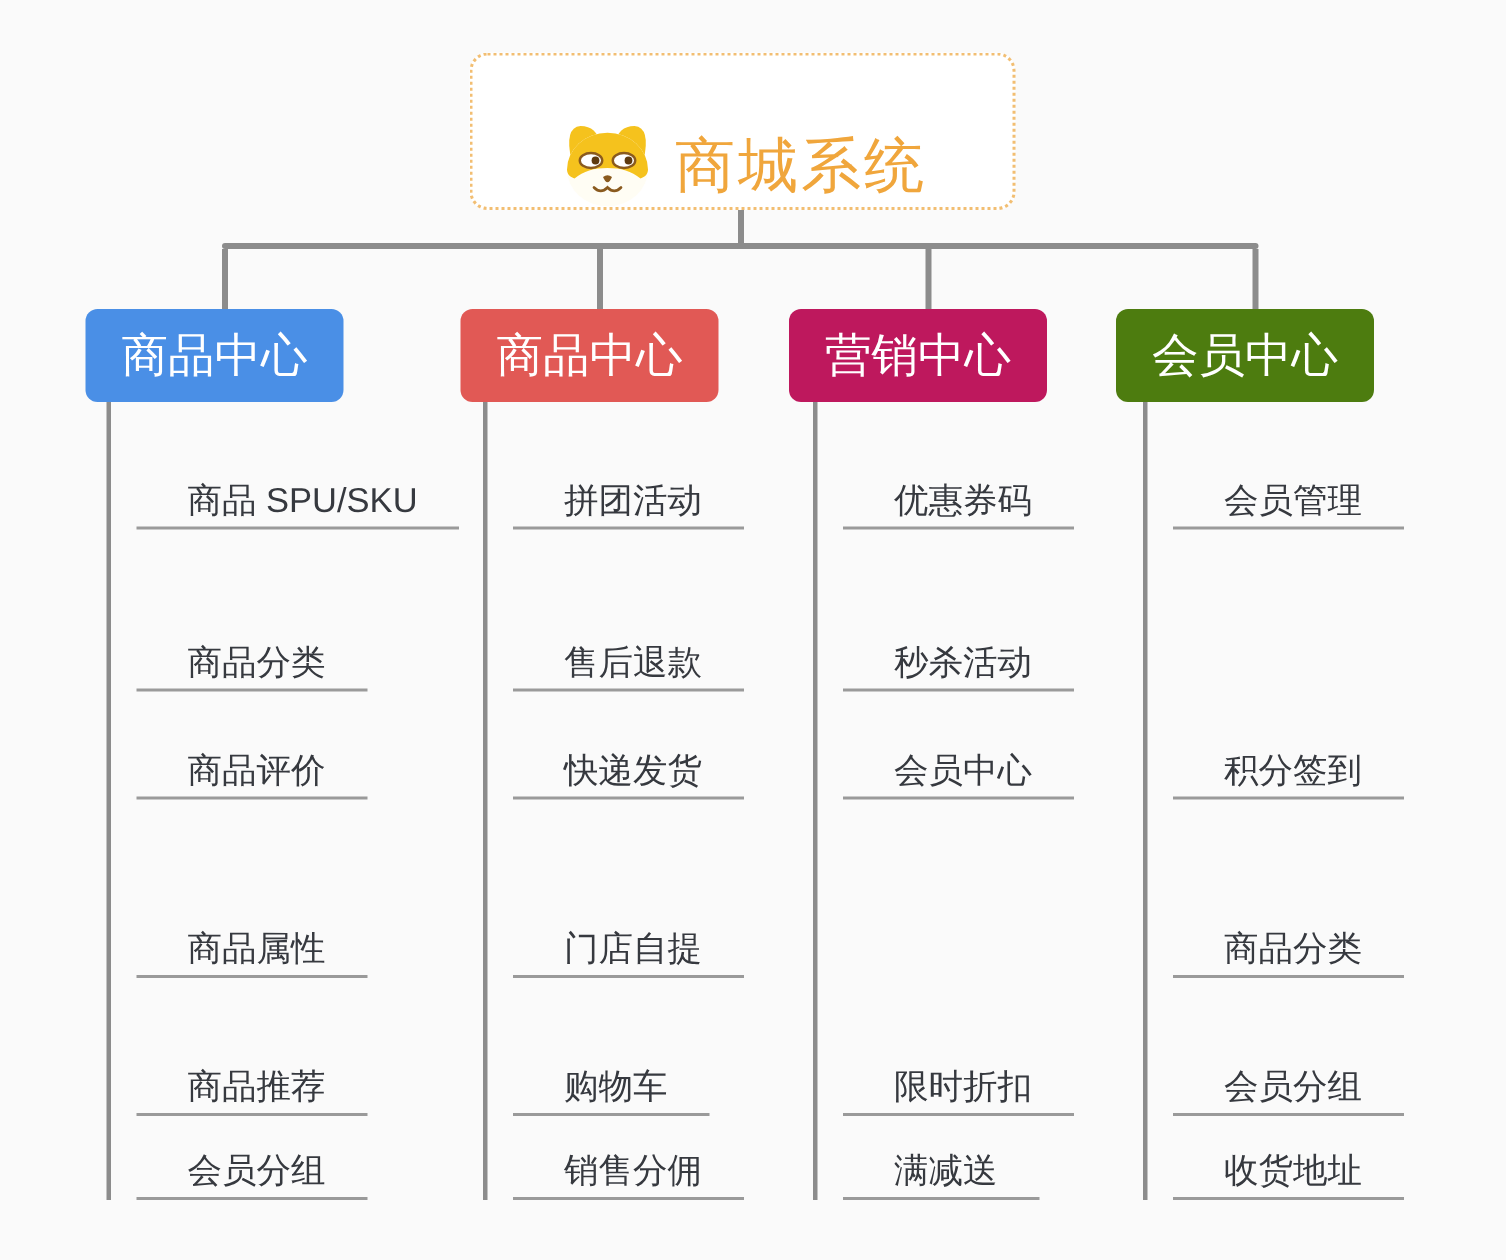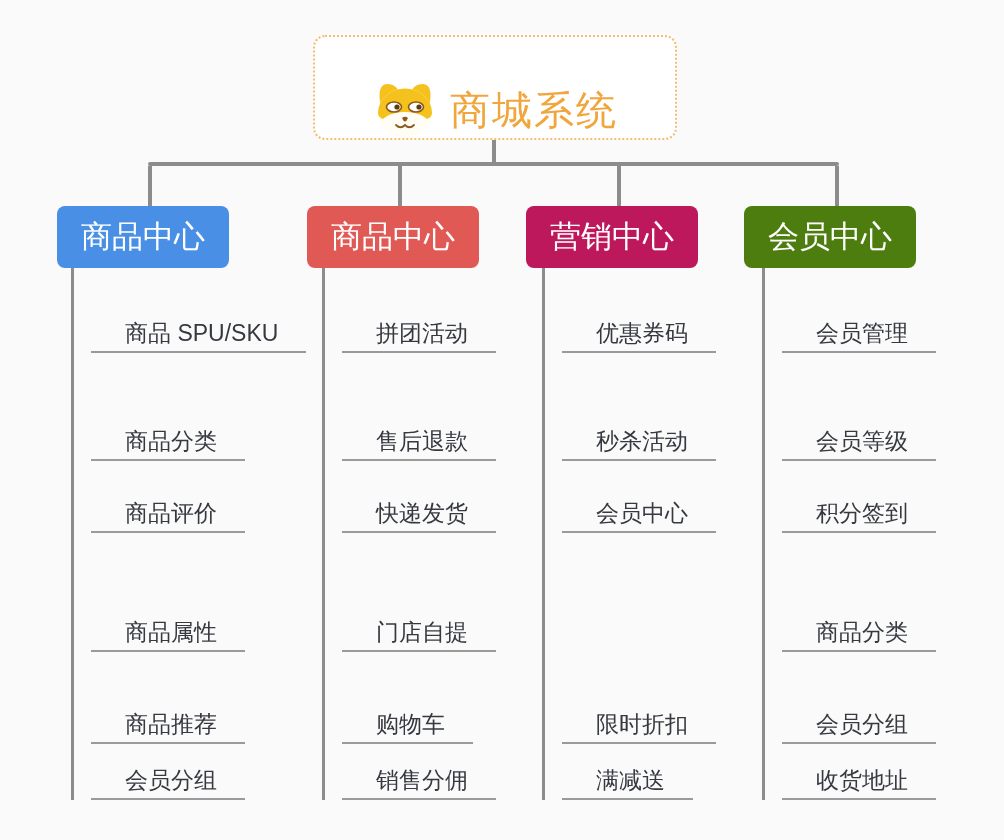--- a/index.html
+++ b/index.html
@@ -102,19 +102,18 @@
   <div class="leaf col-2 row-5">购物车</div>
   <div class="leaf col-2 row-6">销售分佣</div>
 
   <div class="leaf col-3 row-1">优惠券码</div>
   <div class="leaf col-3 row-2">秒杀活动</div>
   <div class="leaf col-3 row-3">会员中心</div>
   <div class="leaf col-3 row-5">限时折扣</div>
   <div class="leaf col-3 row-6">满减送</div>
 
   <div class="leaf col-4 row-1">会员管理</div>
-  <div class="leaf col-4 row-2">会员等级</div>
   <div class="leaf col-4 row-3">积分签到</div>
   <div class="leaf col-4 row-4">商品分类</div>
   <div class="leaf col-4 row-5">会员分组</div>
   <div class="leaf col-4 row-6">收货地址</div>
 
 </div>
 
 </body></html>

